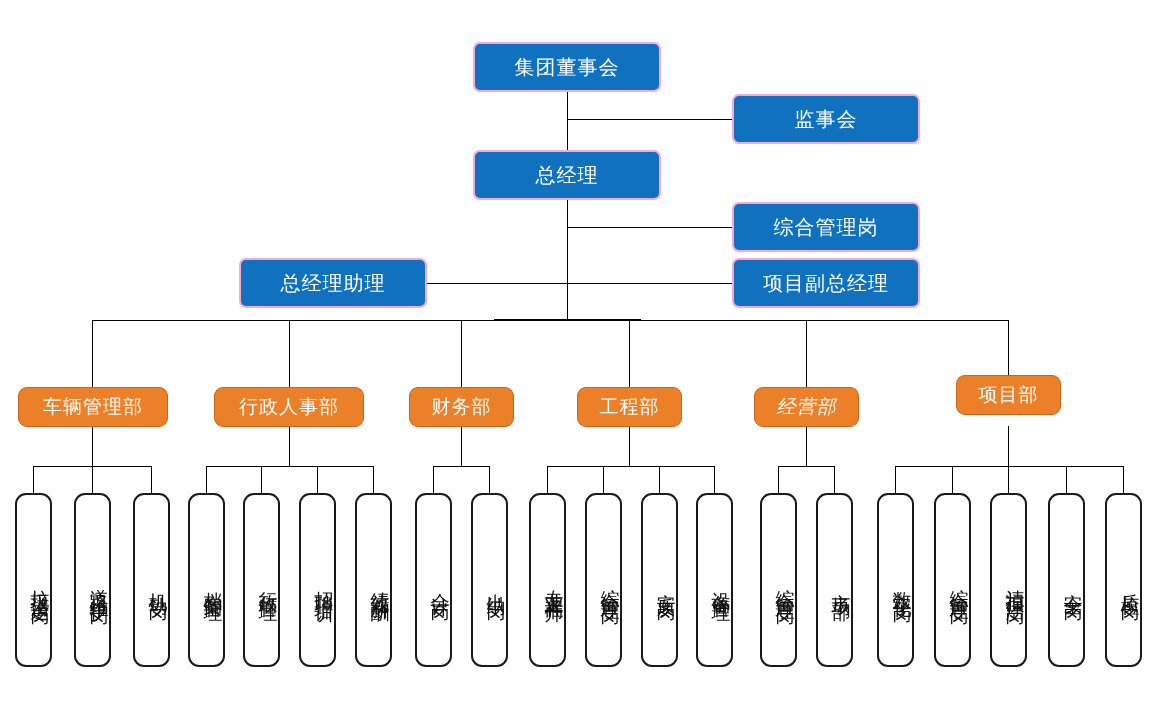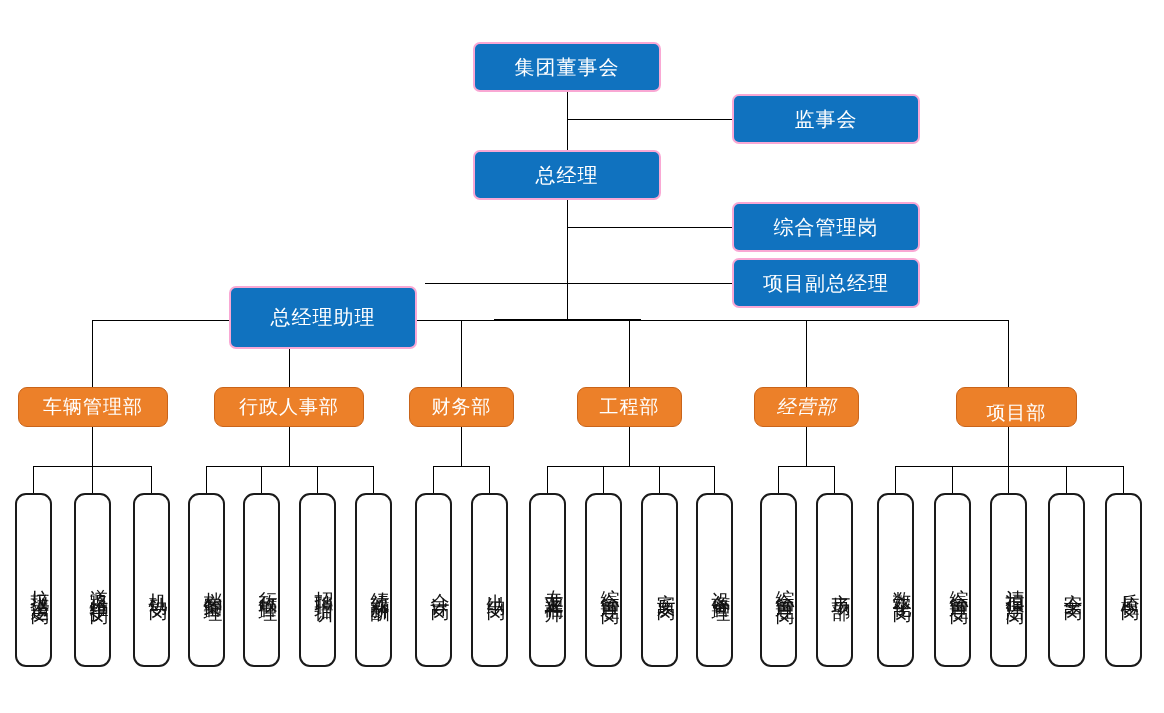--- a/index.html
+++ b/index.html
@@ -140,40 +140,40 @@
   </div>
 
   <div class="node node-blue" style="left:732px; top:202px; width:188px; height:50px;">
     <span>综合管理岗</span>
   </div>
 
   <div class="node node-blue" style="left:732px; top:258px; width:188px; height:50px;">
     <span>项目副总经理</span>
   </div>
 
-  <div class="node node-blue" style="left:229px; top:258px; width:188px; height:63px;margin-top:28px;">
+  <div class="node node-blue" style="left:239px; top:258px; width:188px; height:50px;">
     <span>总经理助理</span>
   </div>
 
   <div class="node node-orange" style="left:18px; top:387px; width:150px; height:40px;">
     <span>车辆管理部</span>
   </div>
   <div class="node node-orange" style="left:214px; top:387px; width:150px; height:40px;align-items:center;">
     <span>行政人事部</span>
   </div>
   <div class="node node-orange" style="left:409px; top:387px; width:105px; height:40px;">
     <span>财务部</span>
   </div>
   <div class="node node-orange" style="left:577px; top:387px; width:105px; height:40px;">
     <span>工程部</span>
   </div>
   <div class="node node-orange" style="left:754px; top:387px; width:105px; height:40px;font-style:italic;">
     <span>经营部</span>
   </div>
-  <div class="node node-orange" style="left:956px; top:387px; width:121px; height:40px;align-items:flex-end;">
+  <div class="node node-orange" style="left:956px; top:375px; width:105px; height:40px;">
     <span>项目部</span>
   </div>
 
   <div class="node node-leaf" style="left:15px; top:493px; width:37px; height:174px;">
     <span>垃圾清运岗</span>
   </div>
   <div class="node node-leaf" style="left:74px; top:493px; width:37px; height:174px;">
     <span>道路维护岗</span>
   </div>
   <div class="node node-leaf" style="left:133px; top:493px; width:37px; height:174px;">

